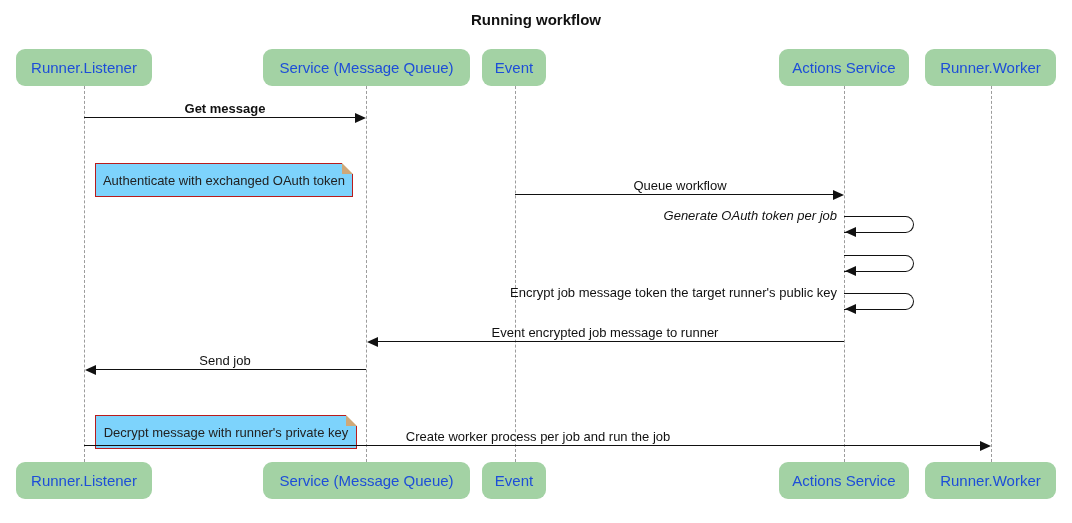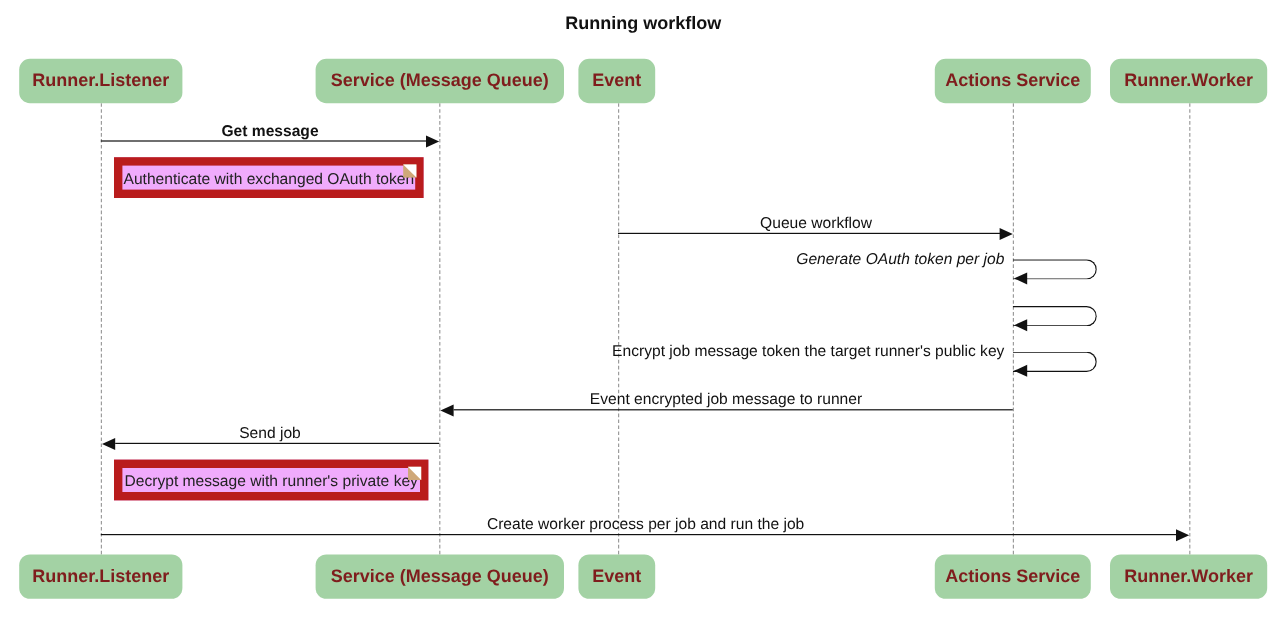--- a/index.html
+++ b/index.html
@@ -8,21 +8,21 @@
     font-family:"Liberation Sans","DejaVu Sans",sans-serif; color:#1b1b1b;
     overflow:hidden;
   }
   .title {
     position:absolute; left:0; top:11px; width:1072px;
     text-align:center; font-size:15px; font-weight:bold; color:#111;
   }
   .actor {
     position:absolute; height:37px; background:#a3d2a4; border-radius:9px;
     display:flex; align-items:center; justify-content:center;
-    font-size:15px; color:#7f1d1d; box-sizing:border-box;font-weight:bold;
+    font-size:15px; color:#1d4ed8; box-sizing:border-box;
   }
   .lifeline {
     position:absolute; top:86px; height:376px; width:0;
     border-left:1px dashed #9c9c9c;
   }
   .msg-label {
     position:absolute; font-size:13px; color:#111; white-space:nowrap;
     transform:translateX(-50%); line-height:15px;
   }
   .msg-line { position:absolute; height:0; border-top:1px solid #111; }
@@ -39,23 +39,23 @@
   .selfloop {
     position:absolute; left:844px; width:70px; height:17px;
     border:1px solid #111; border-left:none;
     border-radius:0 10px 10px 0; box-sizing:border-box;
   }
   .self-label {
     position:absolute; left:300px; width:537px; text-align:right;
     font-size:13px; color:#111; white-space:nowrap; line-height:16px;
   }
   .note {
-    position:absolute; background:#f0abfc; border:7px solid #b91c1c;
+    position:absolute; background:#7dd3fc; border:1px solid #b91c1c;
     display:flex; align-items:center; justify-content:center;
-    font-size:13px; color:#222; box-sizing:border-box; white-space:nowrap;
+    font-size:13px; color:#222; box-sizing:border-box; white-space:nowrap;margin-top:32px;
   }
   .note .fold {
     position:absolute; top:-1px; right:-1px; width:0; height:0;
     border-style:solid; border-width:0 11px 11px 0;
     border-color:#ffffff #ffffff #cfa878 #cfa878;
   }
 </style>
 </head>
 <body>
 

